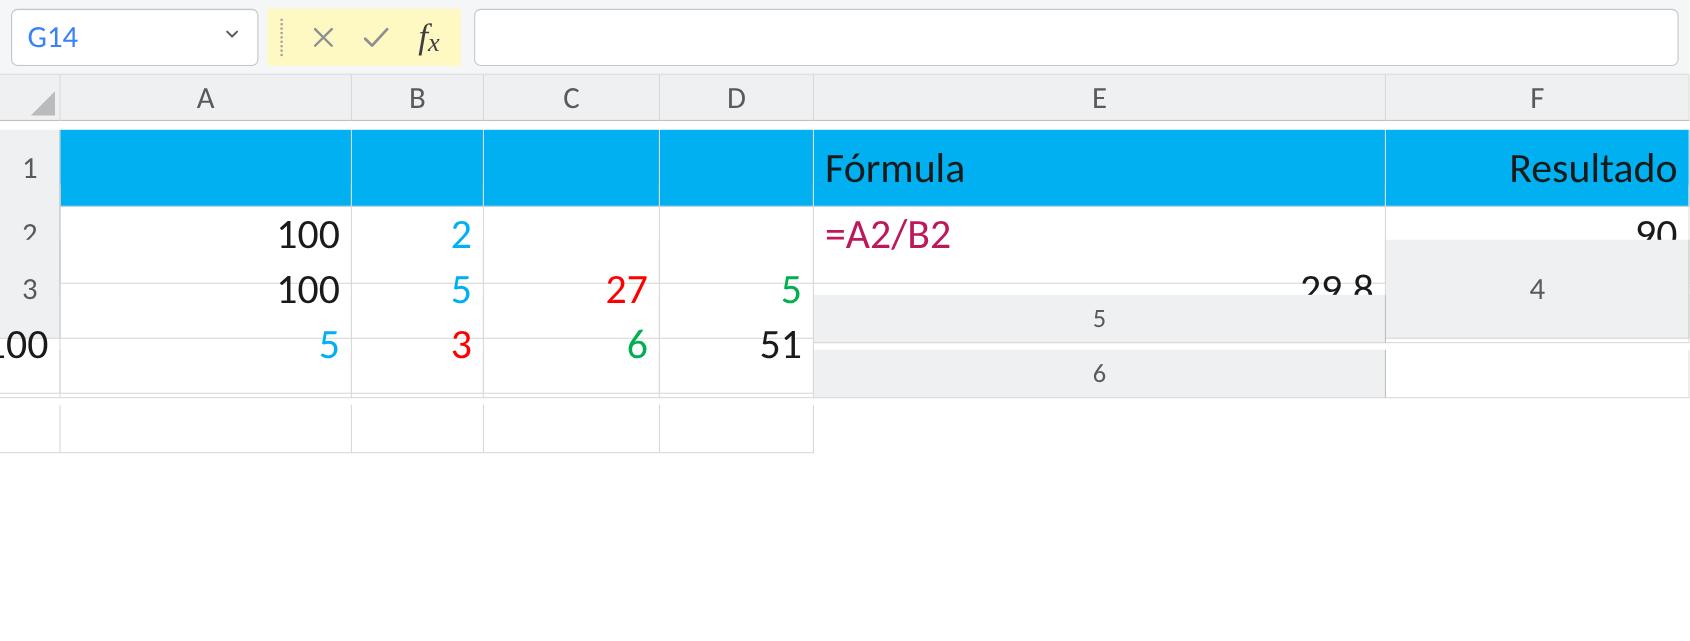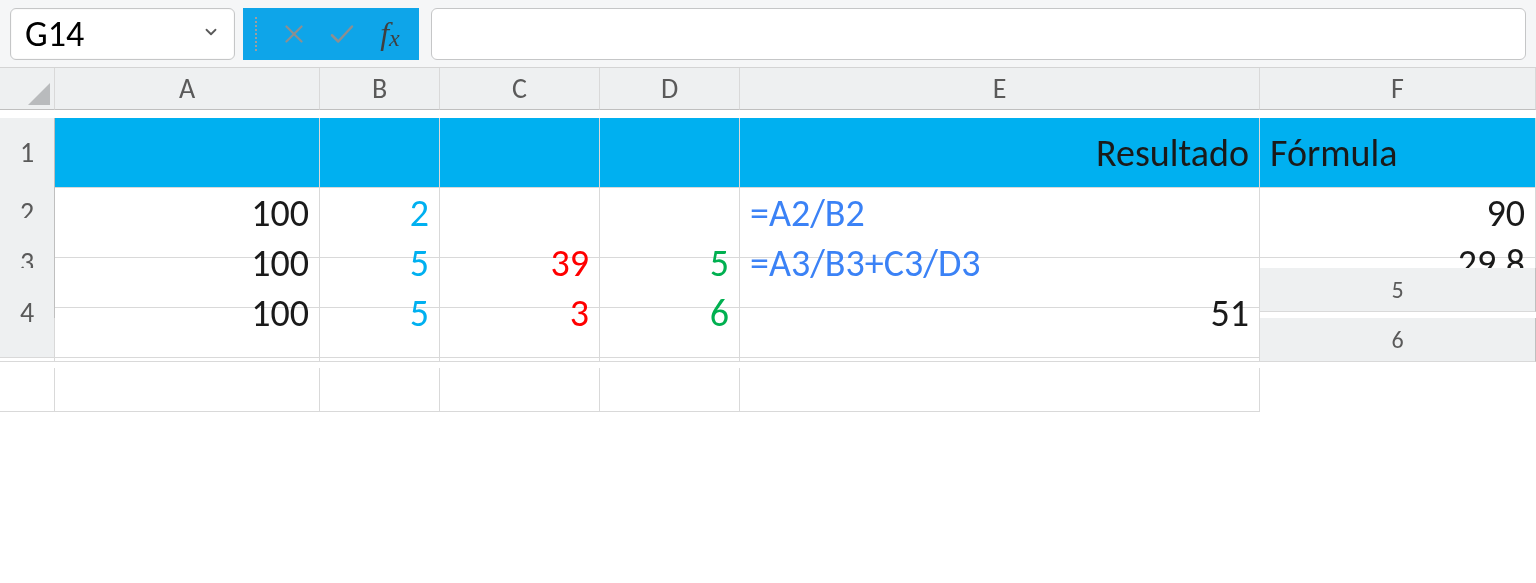--- a/index.html
+++ b/index.html
@@ -29,36 +29,36 @@
     background: #ffffff;
     border: 1px solid #c5c6c7;
     border-radius: 6px;
     display: flex;
     align-items: center;
     padding: 0 14px;
     box-shadow: inset 0 0 0 1px rgba(0,0,0,0.02);
   }
   .name-box .value {
     flex: 1;
-    font-size: 36px;
-    color: #000000;
+    font-size: 28px;
+    color: #3b82f6;
     outline: none;
     border: none;
     background: transparent;
   }
   .name-box .chev {
     color: #5a5a5a;
     font-size: 20px;
     padding-left: 6px;
   }
   .formula-controls {
     display: flex;
     align-items: center;
     gap: 2px;
-    background: #0ea5e9;
+    background: #fef9c3;
     padding: 0 6px;
     height: 52px;
   }
   .vsep {
     height: 34px;
     border-left: 2px dotted #9e9e9e;
     margin: 0 12px 0 6px;
   }
   .fb-btn {
     width: 46px;
@@ -144,21 +144,21 @@
     background:#eef0f1;
   }
 
   .datacell { justify-content: flex-end; }
   .datacell.left { justify-content: flex-start; }
 
   .c-black  { color:#1a1a1a; }
   .c-blue   { color:#00b0f0; }
   .c-red    { color:#ff0000; }
   .c-green  { color:#00b050; }
-  .c-orange { color:#3b82f6; }
+  .c-orange { color:#be185d; }
 
 </style>
 </head>
 <body>
 
 <div class="formula-bar">
   <div class="name-box">
     <span class="value">G14</span>
     <span class="chev">
       <svg width="18" height="18" viewBox="0 0 24 24" fill="none" stroke="#5a5a5a" stroke-width="2.4" stroke-linecap="round" stroke-linejoin="round">
@@ -198,37 +198,36 @@
   <div class="col-hdr">C</div>
   <div class="col-hdr">D</div>
   <div class="col-hdr">E</div>
   <div class="col-hdr">F</div>
 
   <div class="row-hdr r1" style="height:70px">1</div>
   <div class="cell datacell r1" style="background:#00b0f0;height:70px"></div>
   <div class="cell datacell r1" style="background:#00b0f0;height:70px"></div>
   <div class="cell datacell r1" style="background:#00b0f0;height:70px"></div>
   <div class="cell datacell r1" style="background:#00b0f0;height:70px"></div>
+  <div class="cell datacell r1 left txt" style="background:#00b0f0;height:70px;color:#1a1a1a">Fórmula</div>
   <div class="cell datacell r1 txt" style="background:#00b0f0;height:70px;color:#1a1a1a;justify-content:flex-end">Resultado</div>
-  <div class="cell datacell r1 left txt" style="background:#00b0f0;height:70px;color:#1a1a1a">Fórmula</div>
 
   <div class="row-hdr" style="height:90px">2</div>
   <div class="cell datacell c-black" style="height:90px">100</div>
   <div class="cell datacell c-blue" style="height:90px">2</div>
   <div class="cell datacell c-red" style="height:90px"></div>
   <div class="cell datacell c-green" style="height:90px"></div>
   <div class="cell datacell c-orange left" style="height:90px">=A2/B2</div>
   <div class="cell datacell c-black" style="height:90px">90</div>
 
   <div class="row-hdr" style="height:90px">3</div>
   <div class="cell datacell c-black" style="height:90px">100</div>
   <div class="cell datacell c-blue" style="height:90px">5</div>
-  <div class="cell datacell c-red" style="height:90px">39</div>
+  <div class="cell datacell c-red" style="height:90px">27</div>
   <div class="cell datacell c-green" style="height:90px">5</div>
-  <div class="cell datacell c-orange left" style="height:90px">=A3/B3+C3/D3</div>
   <div class="cell datacell c-black" style="height:90px">29,8</div>
 
   <div class="row-hdr" style="height:90px">4</div>
   <div class="cell datacell c-black" style="height:90px">100</div>
   <div class="cell datacell c-blue" style="height:90px">5</div>
   <div class="cell datacell c-red" style="height:90px">3</div>
   <div class="cell datacell c-green" style="height:90px">6</div>
   <div class="cell datacell c-black" style="height:90px">51</div>
 
   <div class="row-hdr" style="height:44px;font-size:24px">5</div>

